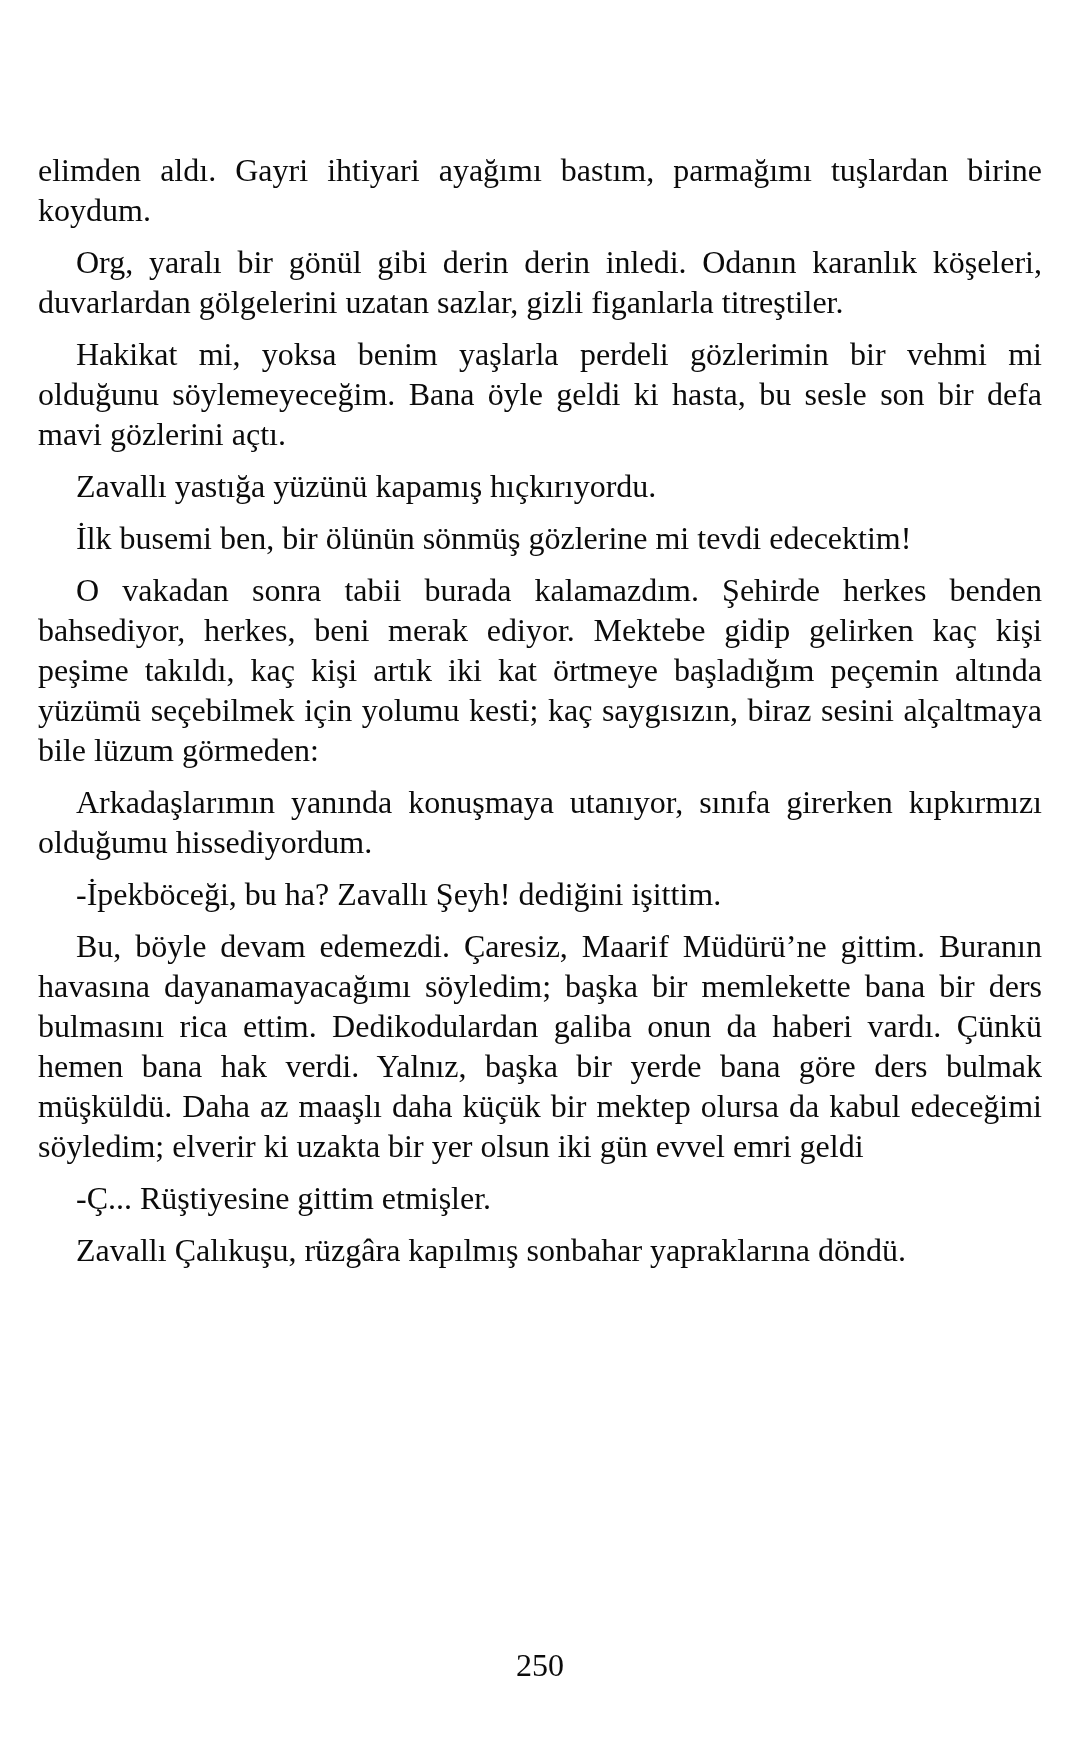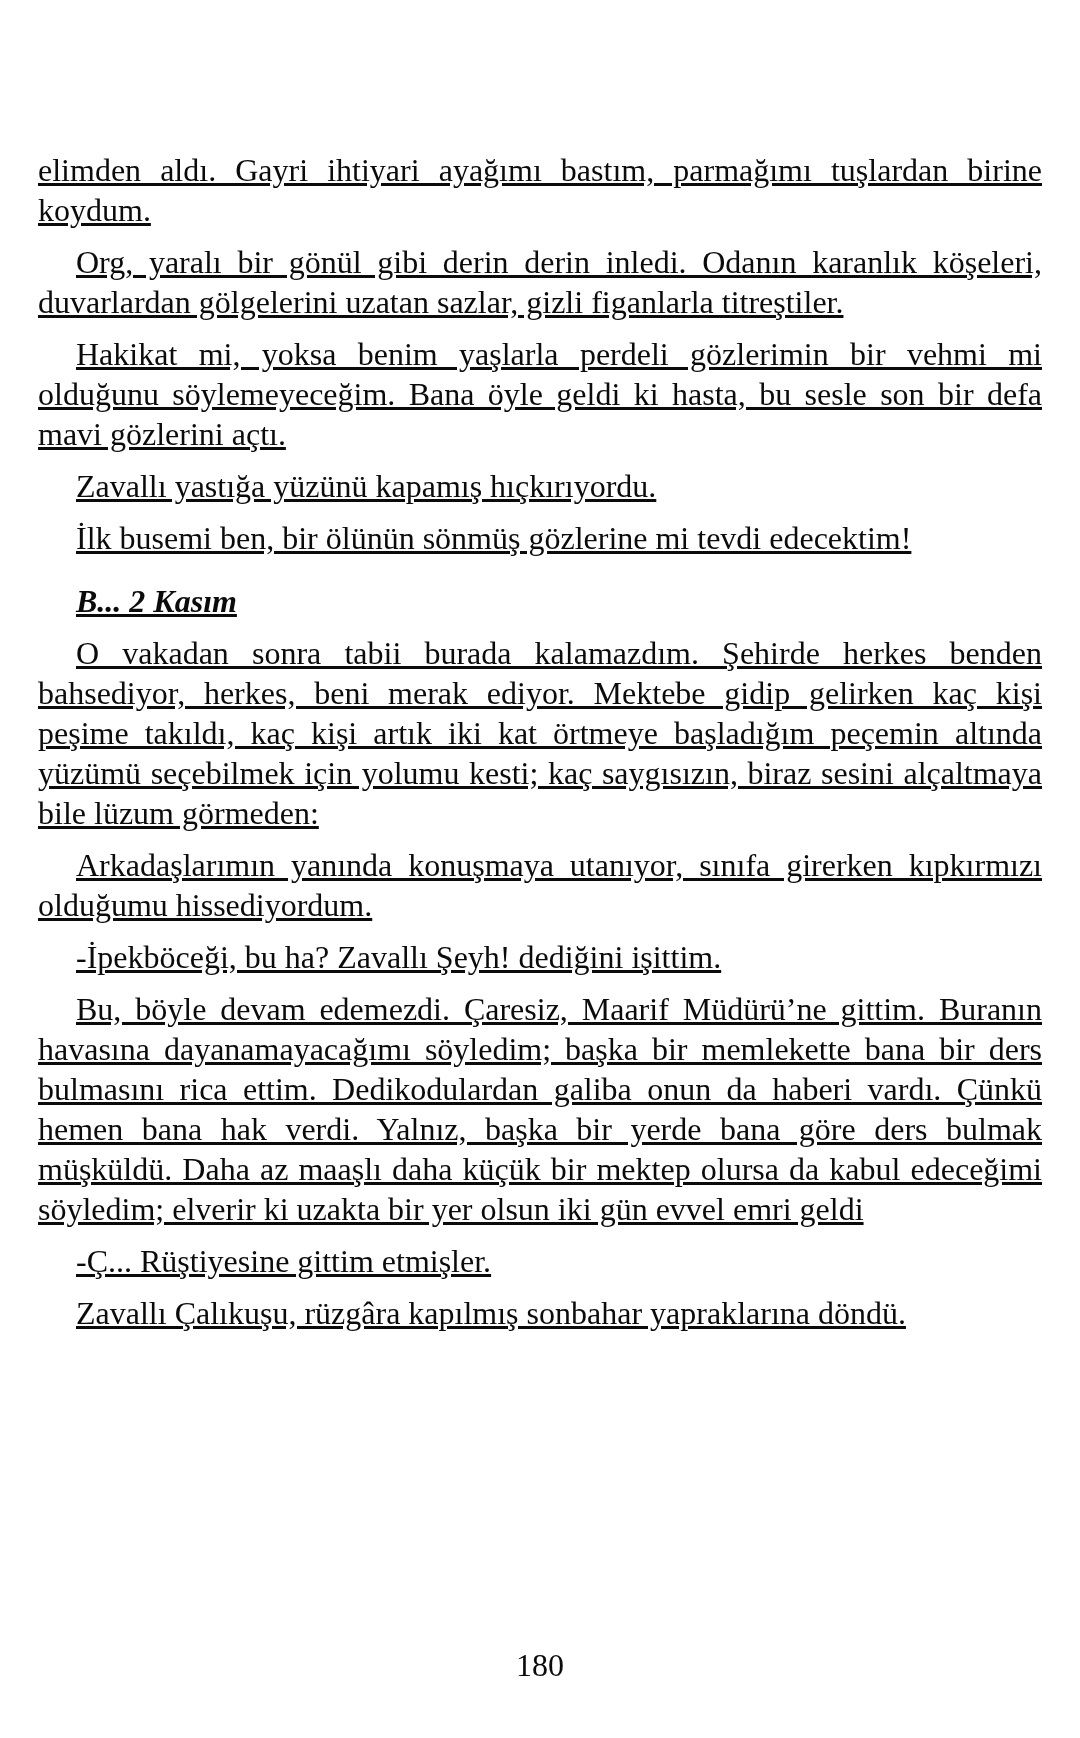--- a/index.html
+++ b/index.html
@@ -26,21 +26,20 @@
     top: 150px;
     left: 38px;
     right: 38px;
     font-size: 32px;
     line-height: 40px;
     text-align: justify;
   }
   .content p {
     margin: 12px 0 0 0;
     text-indent: 38px;
-    text-decoration: underline;
   }
   .content p.first {
     margin-top: 0;
     text-indent: 0;
   }
   .content p.heading {
     font-weight: bold;
     font-style: italic;
     margin-top: 23px;
     margin-bottom: 3px;
@@ -58,22 +57,21 @@
 </head>
 <body>
 
 <div class="page">
   <div class="content">
     <p class="first">elimden aldı. Gayri ihtiyari ayağımı bastım, parmağımı tuşlardan birine koydum.</p>
     <p>Org, yaralı bir gönül gibi derin derin inledi. Odanın karanlık köşeleri, duvarlardan gölgelerini uzatan sazlar, gizli figanlarla titreştiler.</p>
     <p>Hakikat mi, yoksa benim yaşlarla perdeli gözlerimin bir vehmi mi olduğunu söylemeyeceğim. Bana öyle geldi ki hasta, bu sesle son bir defa mavi gözlerini açtı.</p>
     <p>Zavallı yastığa yüzünü kapamış hıçkırıyordu.</p>
     <p>İlk busemi ben, bir ölünün sönmüş gözlerine mi tevdi edecektim!</p>
-    <p class="heading">B... 2 Kasım</p>
     <p>O vakadan sonra tabii burada kalamazdım. Şehirde herkes benden bahsediyor, herkes, beni merak ediyor. Mektebe gidip gelirken kaç kişi peşime takıldı, kaç kişi artık iki kat örtmeye başladığım peçemin altında yüzümü seçebilmek için yolumu kesti; kaç saygısızın, biraz sesini alçaltmaya bile lüzum görmeden:</p>
     <p>Arkadaşlarımın yanında konuşmaya utanıyor, sınıfa girerken kıpkırmızı olduğumu hissediyordum.</p>
     <p>-İpekböceği, bu ha? Zavallı Şeyh! dediğini işittim.</p>
     <p>Bu, böyle devam edemezdi. Çaresiz, Maarif Müdürü’ne gittim. Buranın havasına dayanamayacağımı söyledim; başka bir memlekette bana bir ders bulmasını rica ettim. Dedikodulardan galiba onun da haberi vardı. Çünkü hemen bana hak verdi. Yalnız, başka bir yerde bana göre ders bulmak müşküldü. Daha az maaşlı daha küçük bir mektep olursa da kabul edeceğimi söyledim; elverir ki uzakta bir yer olsun iki gün evvel emri geldi</p>
     <p>-Ç... Rüştiyesine gittim etmişler.</p>
     <p>Zavallı Çalıkuşu, rüzgâra kapılmış sonbahar yapraklarına döndü.</p>
   </div>
-  <div class="page-number">180</div>
+  <div class="page-number">250</div>
 </div>
 
 </body></html>

